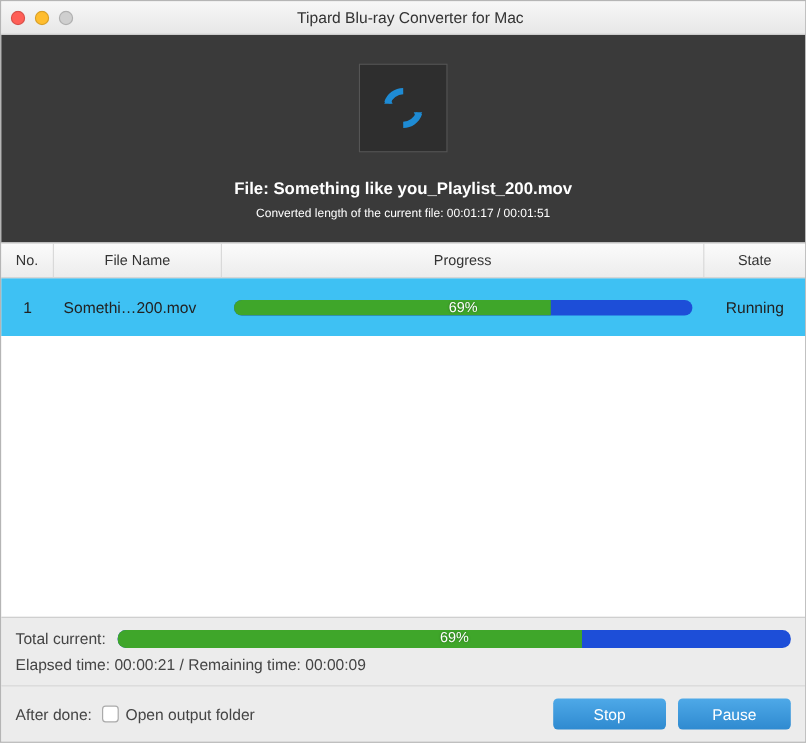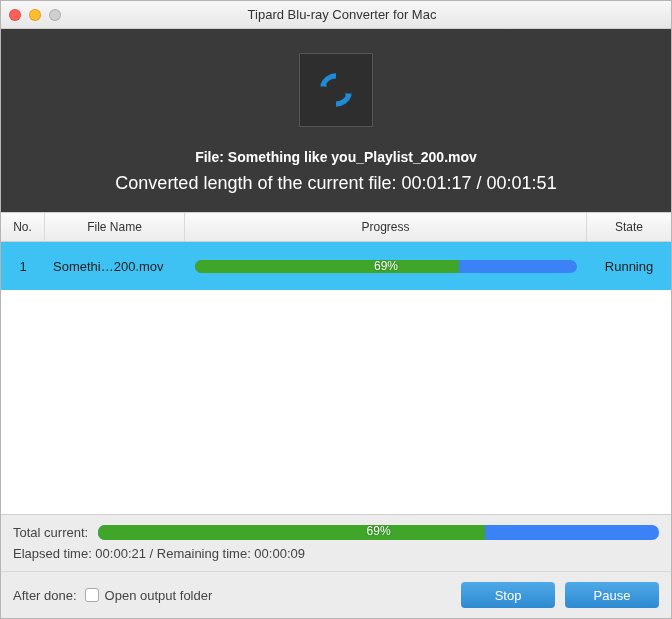--- a/index.html
+++ b/index.html
@@ -7,36 +7,36 @@
 
   .titlebar { height: 28px; background: linear-gradient(#f7f7f7, #e7e7e7); border-bottom: 1px solid #cfcfcf; display: flex; align-items: center; padding: 0 8px; position: relative; }
   .traffic { display: flex; gap: 8px; }
   .tl { width: 12px; height: 12px; border-radius: 50%; border: 0.5px solid rgba(0,0,0,0.15); }
   .tl.close { background:#ff5f57; } .tl.min { background:#ffbd2e; } .tl.max { background:#cfcfcf; }
   .title { position: absolute; left:0; right:0; text-align:center; font-size:13px; color:#333; pointer-events:none;padding-left:12px; }
 
   .hero { background:#3a3a3a; color:#fff; text-align:center; padding: 24px 0 18px; }
   .icon-tile { width:74px; height:74px; background:#2e2e2e; border:1px solid #555; display:inline-flex; align-items:center; justify-content:center; margin-bottom:22px; }
   .hero-file { font-size:14px; font-weight:600; margin-bottom:8px; }
-  .hero-sub { font-size:18px; }
+  .hero-sub { font-size:10px; }
 
   .table-head { display:flex; height:30px; background:linear-gradient(#fbfbfb,#ececec); border-top:1px solid #cfcfcf; border-bottom:1px solid #cfcfcf; font-size:12px; color:#333; }
   .th { display:flex; align-items:center; justify-content:center; border-right:1px solid #d9d9d9; }
   .th:last-child { border-right:none; }
   .c-no { width:44px; } .c-name { width:140px; } .c-prog { flex:1; } .c-state { width:84px; }
 
   .row { display:flex; align-items:center; height:48px; background:#3ec1f3; font-size:13px; color:#222; }
   .cell { display:flex; align-items:center; justify-content:center; }
   .c-name .cell-inner, .row .c-name { justify-content:flex-start; padding-left:8px; }
   .row .c-no { width:44px; justify-content:center; display:flex; }
   .row .c-name { width:140px; display:flex; }
   .row .c-prog { flex:1; display:flex; align-items:center; padding: 0 10px; }
   .row .c-state { width:84px; display:flex; justify-content:center; }
 
-  .bar { flex:1; height:13px; background:#3b82f6; border-radius:7px; position:relative; overflow:hidden; }
+  .bar { flex:1; height:13px; background:#1d4ed8; border-radius:7px; position:relative; overflow:hidden; }
   .bar .fill { position:absolute; left:0; top:0; bottom:0; background:#3fa62a; }
   .bar .pct { position:absolute; left:0; right:0; top:-1px; text-align:center; font-size:12px; color:#fff; font-weight:500; text-shadow:0 0 2px rgba(0,0,0,0.4); }
 
   .list-area { flex:1; background:#fff; }
 
   .footer { border-top:1px solid #cfcfcf; background:#ececec; }
   .total-row { display:flex; align-items:center; padding:10px 12px 6px; font-size:13px; color:#444; gap:10px; }
   .total-row .bar { height:15px; }
   .time-row { padding: 0 12px 10px; font-size:13px; color:#444; }
   .action-row { display:flex; align-items:center; padding:10px 12px; border-top:1px solid #d7d7d7; font-size:13px; color:#444; }

